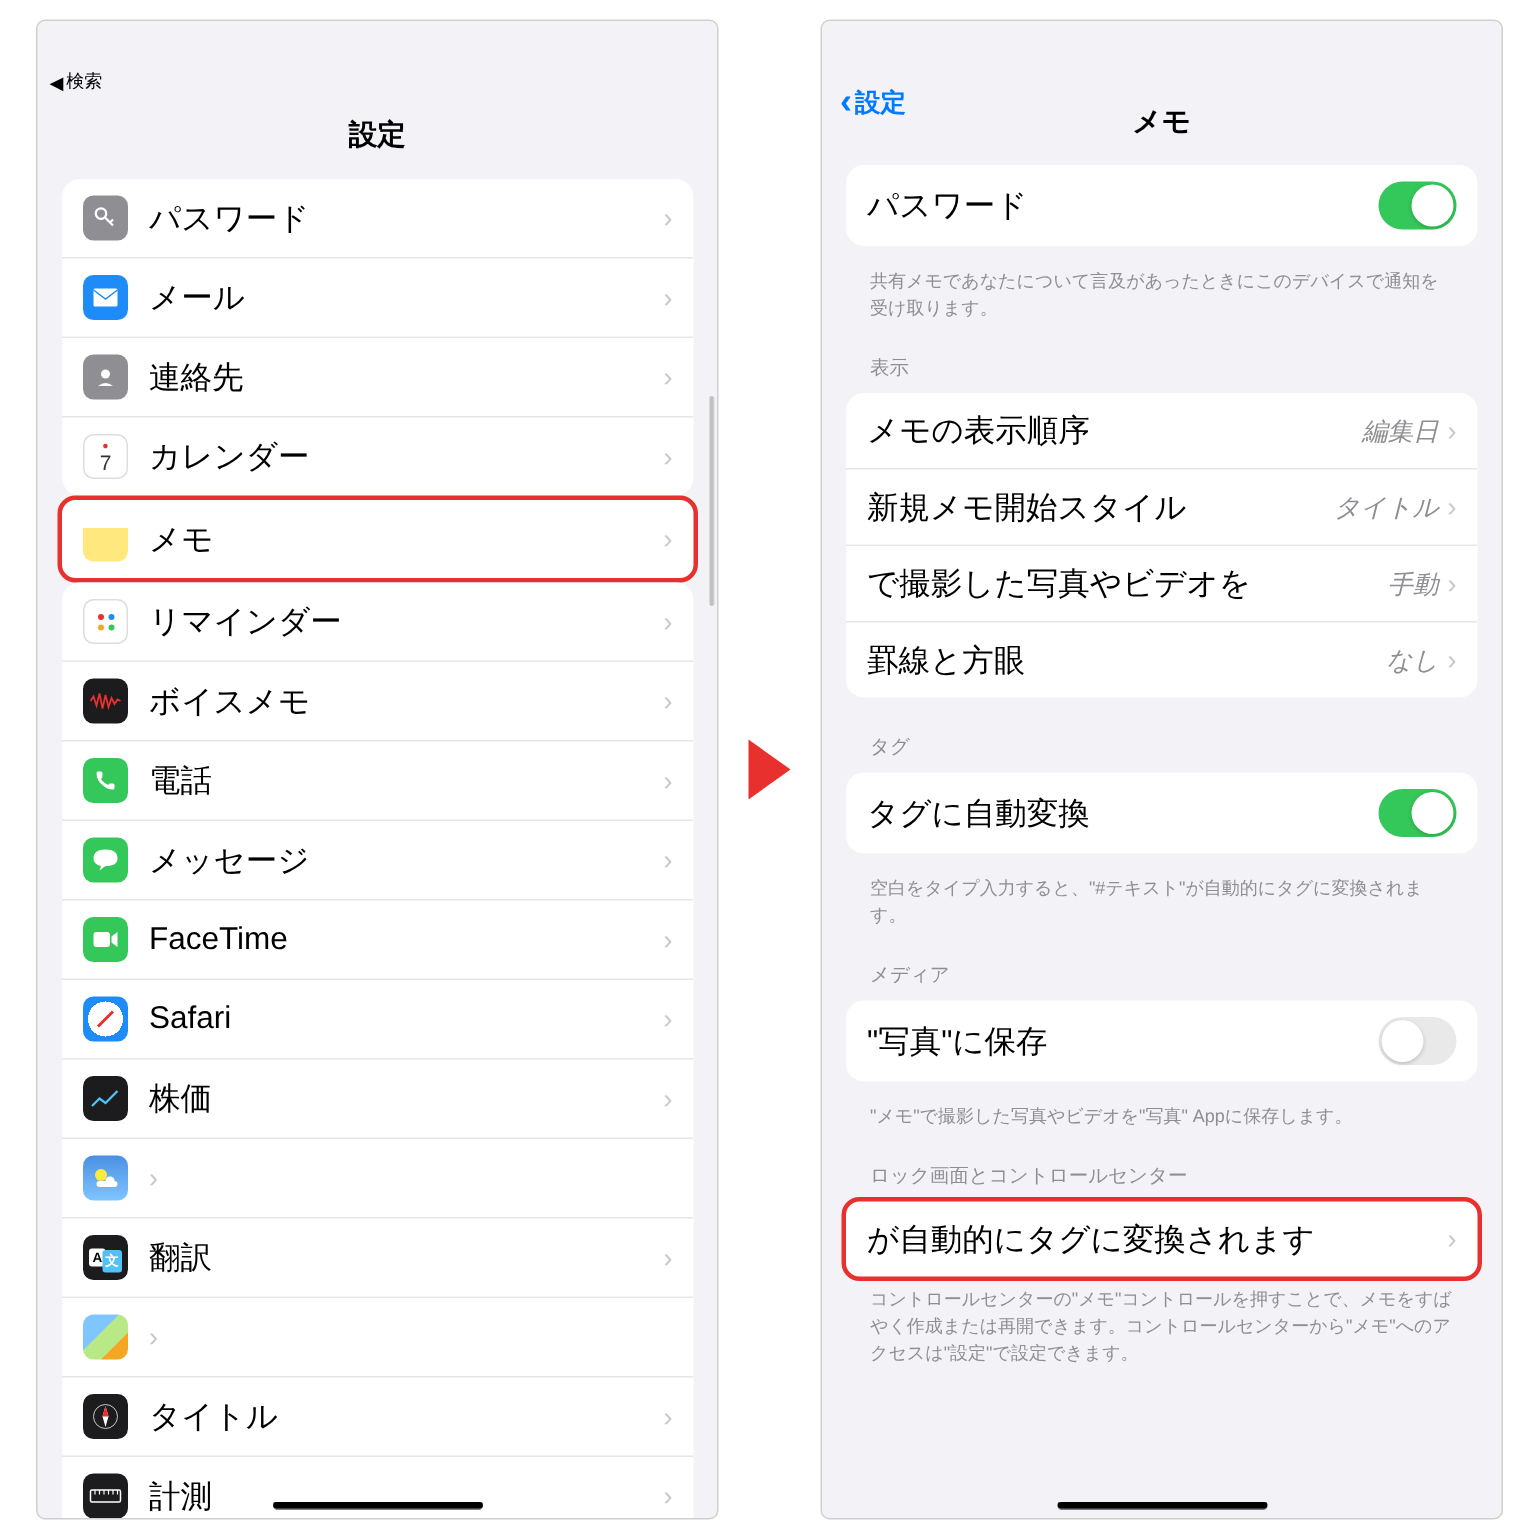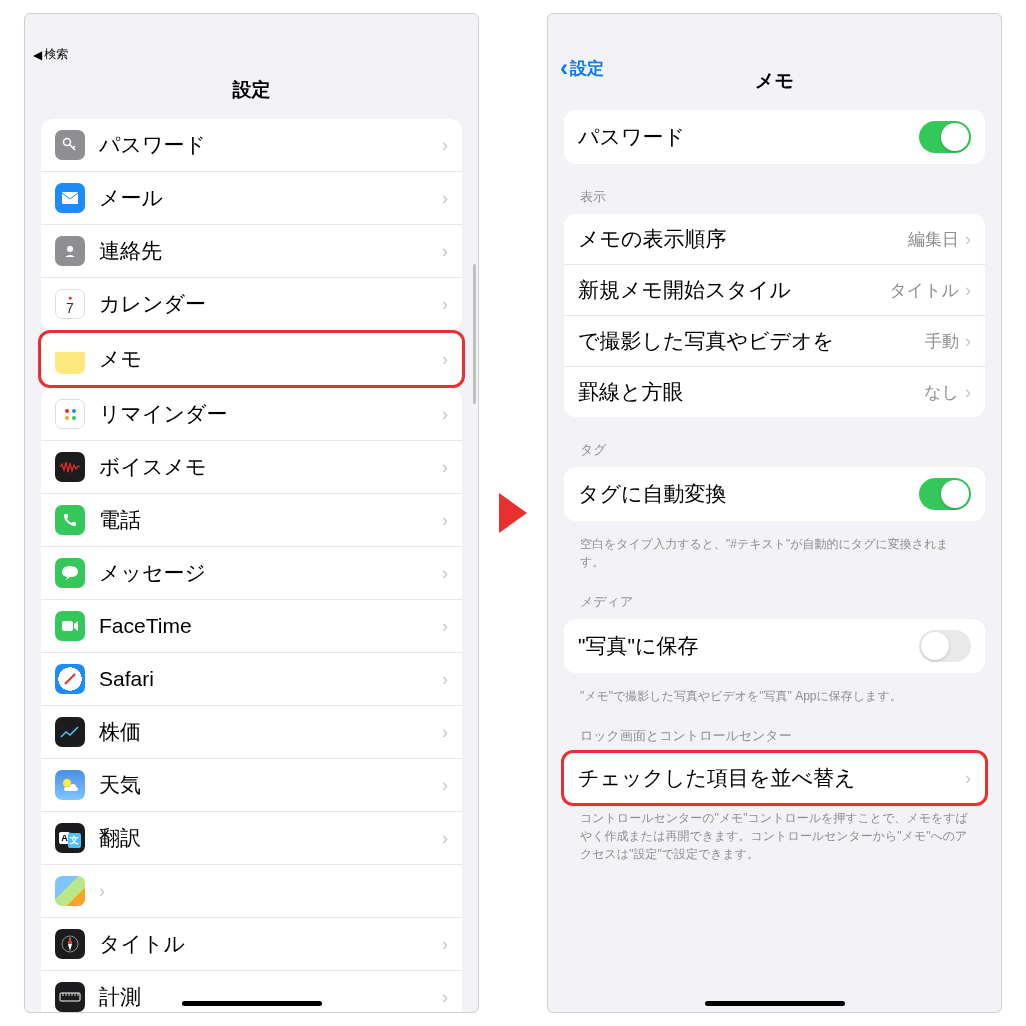--- a/index.html
+++ b/index.html
@@ -9,21 +9,21 @@
 .breadcrumb { font-size:12px; color:#000; padding:2px 8px; display:flex; align-items:center; gap:2px; }
 .hdr { text-align:center; font-size:19px; font-weight:600; padding:12px 0 16px; position:relative; }
 .back { position:absolute; left:12px; top:12px; color:#007aff; font-size:17px; display:flex; align-items:center; gap:2px; }
 .back .chev { font-size:24px; line-height:1; }
 .scroll { flex:1; overflow-y:auto; padding:0 16px 20px; }
 .group { background:#fff; border-radius:12px; overflow:hidden; margin-bottom:18px; }
 .row { display:flex; align-items:center; padding:11px 14px; border-bottom:0.5px solid #e5e5ea; min-height:48px; position:relative; }
 .row:last-child { border-bottom:none; }
 .ico { width:30px; height:30px; border-radius:7px; margin-right:14px; flex-shrink:0; display:flex; align-items:center; justify-content:center; font-size:16px; color:#fff; }
 .lbl { flex:1; font-size:21px; color:#000; }
-.val { font-size:17px; color:#8e8e93; margin-right:6px; }
+.val { font-size:17px; color:#8e8e93; margin-right:6px;font-style:italic; }
 .chevr { color:#c7c7cc; font-size:18px; }
 .sect-h { font-size:13px; color:#8e8e93; padding:6px 16px 8px; }
 .sect-f { font-size:12px; color:#8e8e93; padding:6px 16px 16px; line-height:1.5; }
 .toggle { width:52px; height:32px; border-radius:16px; position:relative; flex-shrink:0; }
 .toggle.on { background:#34c759; }
 .toggle.off { background:#e9e9ea; }
 .knob { width:28px; height:28px; background:#fff; border-radius:50%; position:absolute; top:2px; box-shadow:0 1px 3px rgba(0,0,0,0.2); }
 .toggle.on .knob { right:2px; }
 .toggle.off .knob { left:2px; }
 .hl { border:3px solid #e8312f; border-radius:12px; margin:-3px; }
@@ -167,21 +167,20 @@
           <span class="lbl">株価</span>
           <span class="chevr">›</span>
         </div>
       <div class="row">
           <div class="ico i-weather">
             <svg width="20" height="16" viewBox="0 0 20 16">
               <circle cx="7" cy="6" r="4" fill="#ffeb3b"></circle>
               <path d="M6 10 Q4 10 4 12 Q4 14 6 14 L16 14 Q18 14 18 12 Q18 10 16 10 Q16 7 13 7 Q10 7 10 10 Z" fill="#fff"></path>
             </svg>
           </div>
-          <span class="lbl">天気</span>
           <span class="chevr">›</span>
         </div>
       <div class="row">
           <div class="ico i-trans">
             <span style="background:#fff;color:#000;padding:1px 2px;border-radius:2px;font-size:9px;font-weight:700">A</span>
             <span style="background:#4fc3f7;color:#fff;padding:1px 2px;border-radius:2px;font-size:9px;margin-left:-2px;margin-top:4px;font-weight:700">文</span>
           </div>
           <span class="lbl">翻訳</span>
           <span class="chevr">›</span>
         </div>
@@ -230,20 +229,21 @@
   <div class="scroll">
 
     <div class="group">
       <div class="row">
           <span class="lbl">パスワード</span>
           <div class="toggle on">
             <div class="knob"></div>
           </div>
         </div>
     </div>
+    <div class="sect-f" style="margin-top:-10px">共有メモであなたについて言及があったときにこのデバイスで通知を受け取ります。</div>
 
     <div class="sect-h">表示</div>
     <div class="group">
       <div class="row">
           <span class="lbl">メモの表示順序</span>
           <span class="val">編集日</span>
           <span class="chevr">›</span>
         </div>
       <div class="row">
           <span class="lbl">新規メモ開始スタイル</span>
@@ -280,21 +280,21 @@
           <div class="toggle off">
             <div class="knob"></div>
           </div>
         </div>
     </div>
     <div class="sect-f" style="margin-top:-10px">"メモ"で撮影した写真やビデオを"写真" Appに保存します。</div>
 
     <div class="sect-h">ロック画面とコントロールセンター</div>
     <div class="group hl">
       <div class="row">
-          <span class="lbl">チェックした項目を並べ替え</span>
+          <span class="lbl">が自動的にタグに変換されます</span>
           <span class="chevr">›</span>
         </div>
     </div>
     <div class="sect-f">コントロールセンターの"メモ"コントロールを押すことで、メモをすばやく作成または再開できます。コントロールセンターから"メモ"へのアクセスは"設定"で設定できます。</div>
 
   </div>
   <div class="homebar"></div>
 </div>
 
 </body></html>

